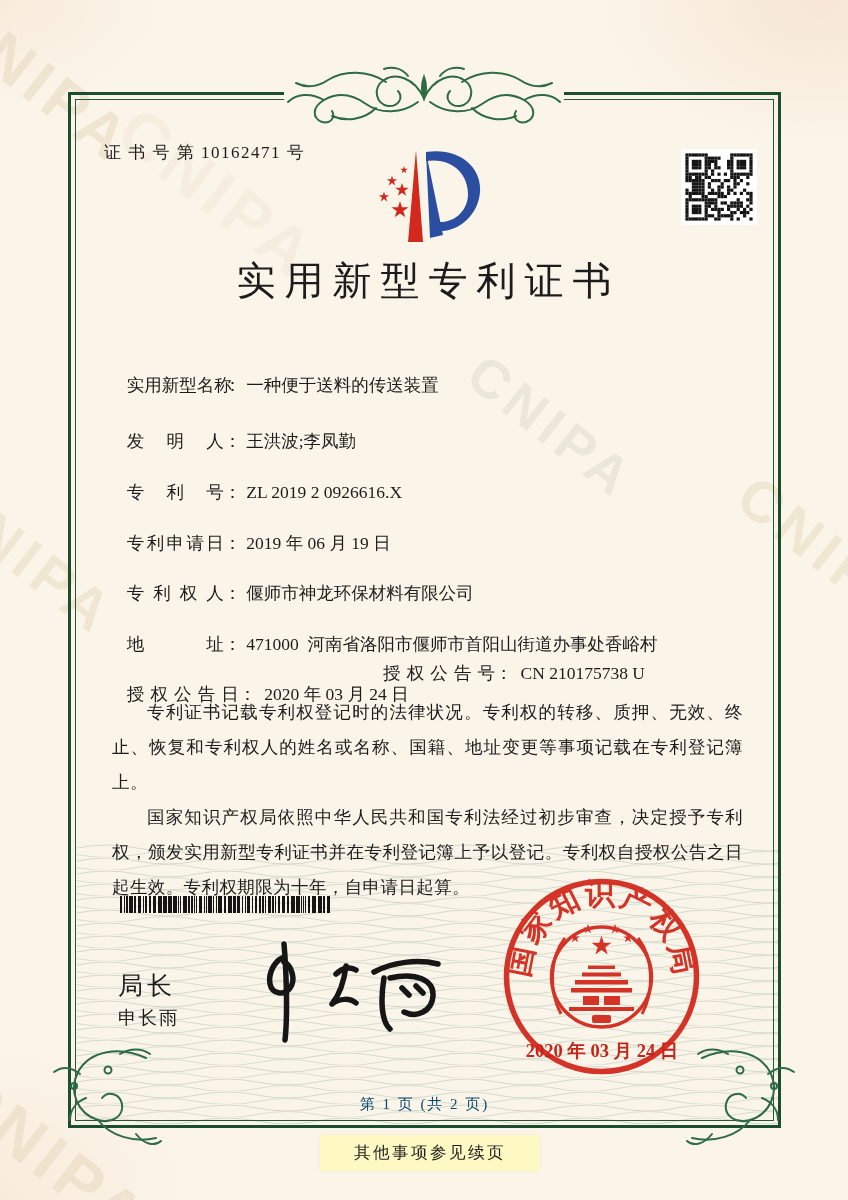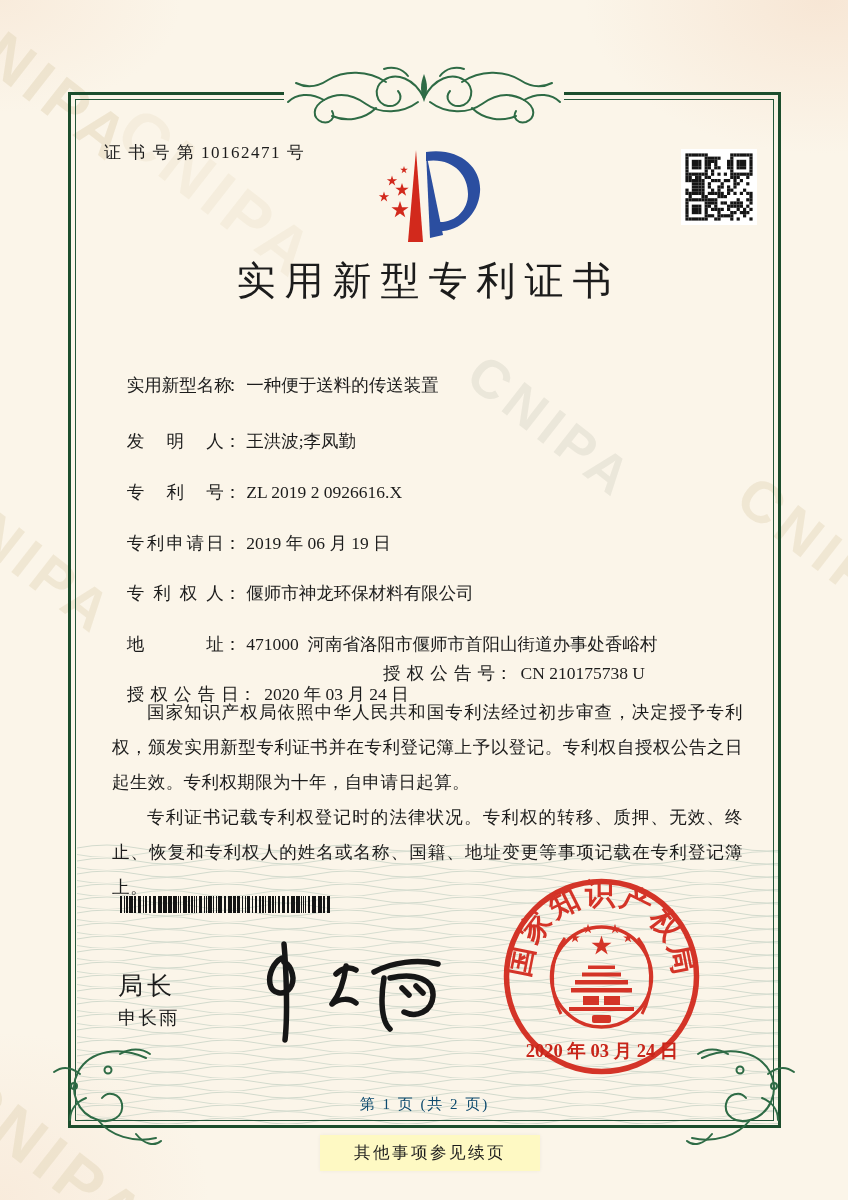--- a/index.html
+++ b/index.html
@@ -421,22 +421,22 @@
 </div>
 <div class="frow" style="top:611px">
   <span class="flabel">地址</span><span>：</span><span class="fvalue">471000  河南省洛阳市偃师市首阳山街道办事处香峪村</span>
 </div>
 <div class="frow" style="top:661px;width:640px">
   <span><span class="glabel">授权公告日</span><span>：</span><span class="fvalue" style="margin-left:8px">2020 年 03 月 24 日</span></span>
   <span class="grant-right"><span class="glabel">授权公告号</span><span>：</span><span class="fvalue" style="margin-left:8px">CN 210175738 U</span></span>
 </div>
 
 <div class="paras">
+  <p>专利证书记载专利权登记时的法律状况。专利权的转移、质押、无效、终止、恢复和专利权人的姓名或名称、国籍、地址变更等事项记载在专利登记簿上。</p>
   <p>国家知识产权局依照中华人民共和国专利法经过初步审查，决定授予专利权，颁发实用新型专利证书并在专利登记簿上予以登记。专利权自授权公告之日起生效。专利权期限为十年，自申请日起算。</p>
-  <p>专利证书记载专利权登记时的法律状况。专利权的转移、质押、无效、终止、恢复和专利权人的姓名或名称、国籍、地址变更等事项记载在专利登记簿上。</p>
 </div>
 
 <svg class="barcode" width="214" height="17">
   <g id="bars" fill="#151515">
       <rect x="0" y="0" width="2" height="17"></rect>
       <rect x="4" y="0" width="1" height="17"></rect>
       <rect x="6" y="0" width="2" height="17"></rect>
       <rect x="9" y="0" width="4" height="17"></rect>
       <rect x="14" y="0" width="2" height="17"></rect>
       <rect x="18" y="0" width="3" height="17"></rect>

